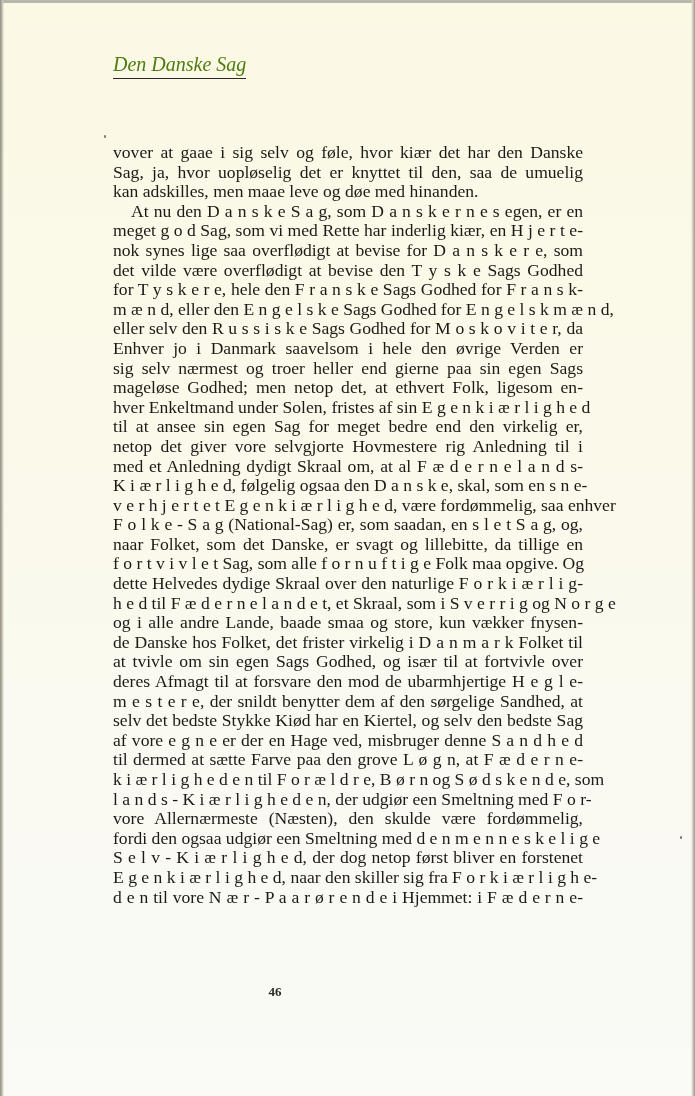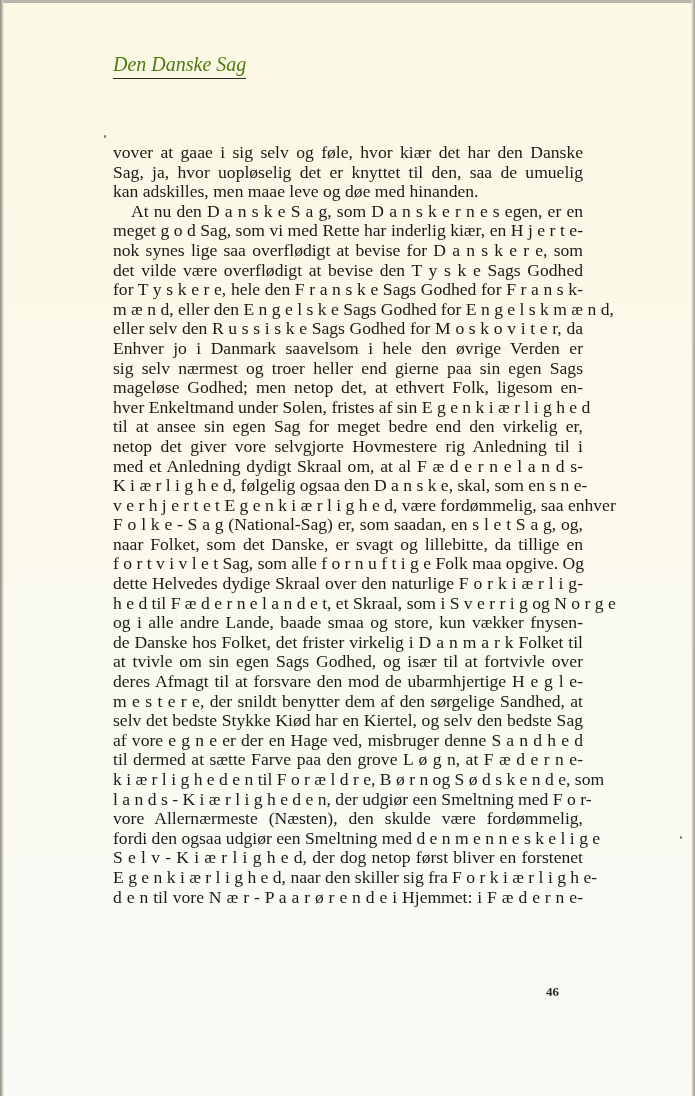--- a/index.html
+++ b/index.html
@@ -58,24 +58,24 @@
       height: 19.6px;
     }
     .line.last {
       text-align-last: left;
     }
     .line.indent {
       padding-left: 18px;
     }
     .folio {
       position: absolute;
-      left: 9px;
+      left: 0;
       width: 550px;
       top: 984px;
-      text-align: right;
+      text-align: center;
       font-family: "Liberation Serif", serif;
       font-weight: bold;
       font-size: 13px;
       color: #2a2824;
     }
     .speck {
       position: absolute;
       width: 2px; height: 3px;
       background: #7c7a72;
       border-radius: 1px;

